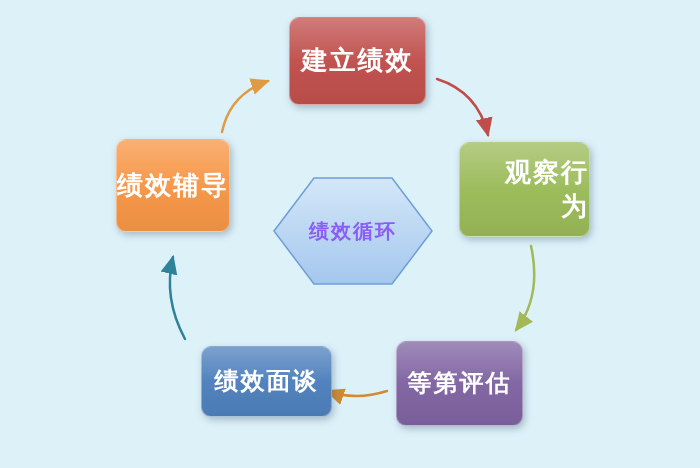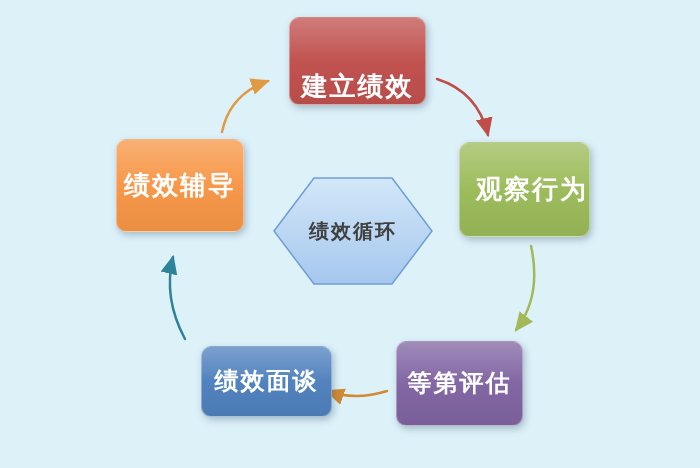--- a/index.html
+++ b/index.html
@@ -19,21 +19,21 @@
     align-items: center;
     color: #ffffff;
     font-weight: bold;
     text-align: center;
     box-shadow: 2px 3px 7px rgba(60,90,110,0.35);
     background-image: linear-gradient(180deg, rgba(255,255,255,0.25), rgba(255,255,255,0.02) 50%, rgba(0,0,0,0.05));
     border: 1px solid rgba(255,255,255,0.35);
     box-sizing: border-box;
   }
   .node .line { line-height: 1.3; letter-spacing: 2px; }
-  .node.align-left { align-items: flex-start; text-align: right; padding-left: 16px; }
+  .node.align-left { align-items: flex-start; text-align: right; padding-left: 33px; }
   .fs26 { font-size: 26px; }
   .fs24 { font-size: 24px; }
   .hex-wrap { position: absolute; left: 273px; top: 176px; width: 160px; height: 110px; }
   .hex-label {
     position: absolute; inset: 0;
     display: flex; justify-content: center; align-items: center;
     font-size: 20px; font-weight: bold; letter-spacing: 2px;
   }
   .arrow-layer { position: absolute; left: 0; top: 0; width: 700px; height: 468px; pointer-events: none; }
   .arrow-path { fill: none; stroke-width: 2.5; stroke-linecap: round; }
@@ -61,46 +61,46 @@
         <polygon points="0,1 9,5 0,9" style="fill: rgb(46, 131, 153);"></polygon>
       </marker>
     </defs>
     <path class="arrow-path" d="M 222 132 Q 230 94 268 81" marker-end="url(#ah0)" style="stroke: rgb(224, 154, 65);"></path>
     <path class="arrow-path" d="M 437 79 Q 478 92 488 135" marker-end="url(#ah1)" style="stroke: rgb(191, 78, 74);"></path>
     <path class="arrow-path" d="M 531 246 Q 542 296 516 330" marker-end="url(#ah2)" style="stroke: rgb(163, 185, 87);"></path>
     <path class="arrow-path" d="M 387 391 Q 355 401 327 391" marker-end="url(#ah3)" style="stroke: rgb(207, 138, 51);"></path>
     <path class="arrow-path" d="M 185 339 Q 163 298 173 257" marker-end="url(#ah4)" style="stroke: rgb(46, 131, 153);"></path>
   </svg>
 
-  <div class="node fs26" style="left: 289px; top: 17px; width: 137px; height: 88px; background-color: rgb(192, 80, 77); justify-content: flex-end;">
+  <div class="node fs26" style="left: 289px; top: 17px; width: 137px; height: 88px; background-color: rgb(192, 80, 77);">
     <span class="line">建立绩效</span>
   </div>
 
   <div class="node fs26 align-left" style="left: 459px; top: 142px; width: 131px; height: 95px; background-color: rgb(155, 187, 89);">
     <span class="line">观察行为</span>
   </div>
 
   <div class="node fs24" style="left: 396px; top: 341px; width: 127px; height: 85px; background-color: rgb(128, 100, 162);">
     <span class="line">等第评估</span>
   </div>
 
   <div class="node fs24" style="left: 181px; top: 346px; width: 131px; height: 71px; background-color: rgb(79, 129, 189); margin-left: 20px;">
     <span class="line">绩效面谈</span>
   </div>
 
-  <div class="node fs26" style="left: 116px; top: 139px; width: 128px; height: 93px; background-color: rgb(247, 150, 70);">
+  <div class="node fs26" style="left: 116px; top: 139px; width: 114px; height: 93px; background-color: rgb(247, 150, 70);">
     <span class="line">绩效辅导</span>
   </div>
 
   <div class="hex-wrap">
     <svg width="160" height="110" viewBox="0 0 160 110">
       <defs>
         <linearGradient id="hexgrad" x1="0" y1="0" x2="0" y2="1">
           <stop offset="0" style="stop-color: rgb(211, 231, 248);"></stop>
           <stop offset="1" style="stop-color: rgb(165, 199, 238);"></stop>
         </linearGradient>
       </defs>
       <polygon points="1,55 41,2 119,2 159,55 119,108 41,108" fill="url(#hexgrad)" stroke-width="1.5" style="stroke: rgb(111, 158, 214);"></polygon>
     </svg>
-    <div class="hex-label" style="color: #404040;">绩效循环</div>
+    <div class="hex-label" style="color: #8b5cf6;">绩效循环</div>
   </div>
 
 </div>
 
 </body></html>

